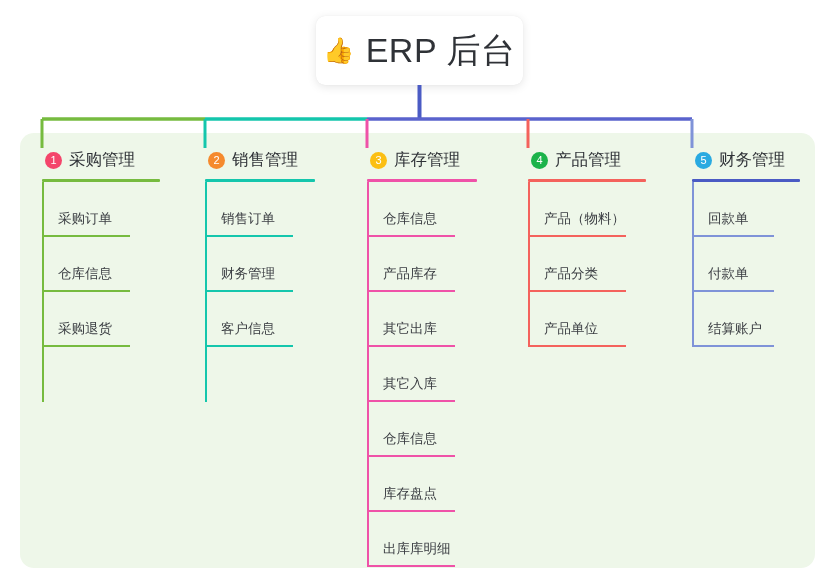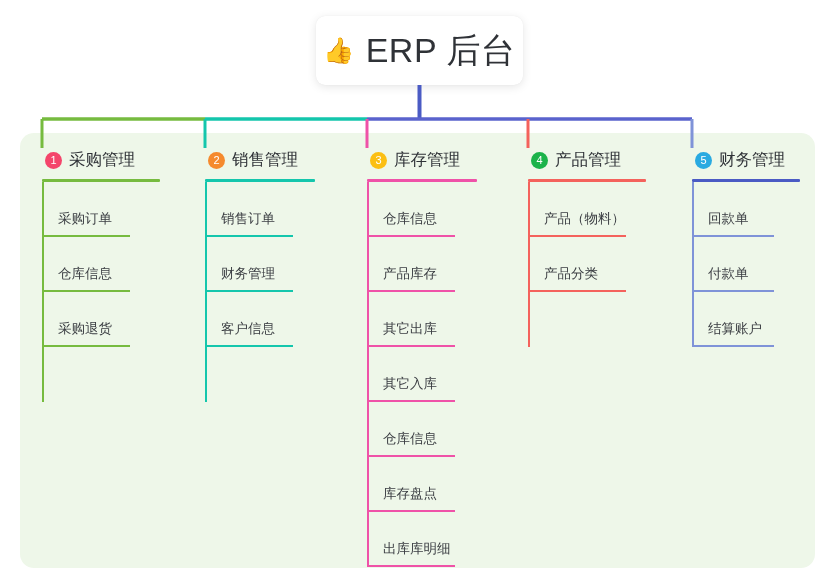--- a/index.html
+++ b/index.html
@@ -253,20 +253,24 @@
         <div class="items">
           <div class="spine" style="background: rgb(244, 98, 92); height: 165px;"></div>
           <div class="item">
             <span class="item-label">产品（物料）</span>
             <div class="item-rule" style="background: rgb(244, 98, 92); width: 98px;"></div>
           </div>
           <div class="item">
             <span class="item-label">产品分类</span>
             <div class="item-rule" style="background: rgb(244, 98, 92); width: 98px;"></div>
           </div>
+          <div class="item">
+            <span class="item-label">产品单位</span>
+            <div class="item-rule" style="background: rgb(244, 98, 92); width: 98px;"></div>
+          </div>
         </div>
       </div>
       <div class="col" style="left: 692px;">
         <div class="col-head">
           <span class="badge" style="background: rgb(41, 170, 225);">5</span>
           <span class="col-name">财务管理</span>
         </div>
         <div class="col-rule" style="background: rgb(74, 91, 196); width: 108px;"></div>
         <div class="items">
           <div class="spine" style="background: rgb(127, 147, 216); height: 165px;"></div>

